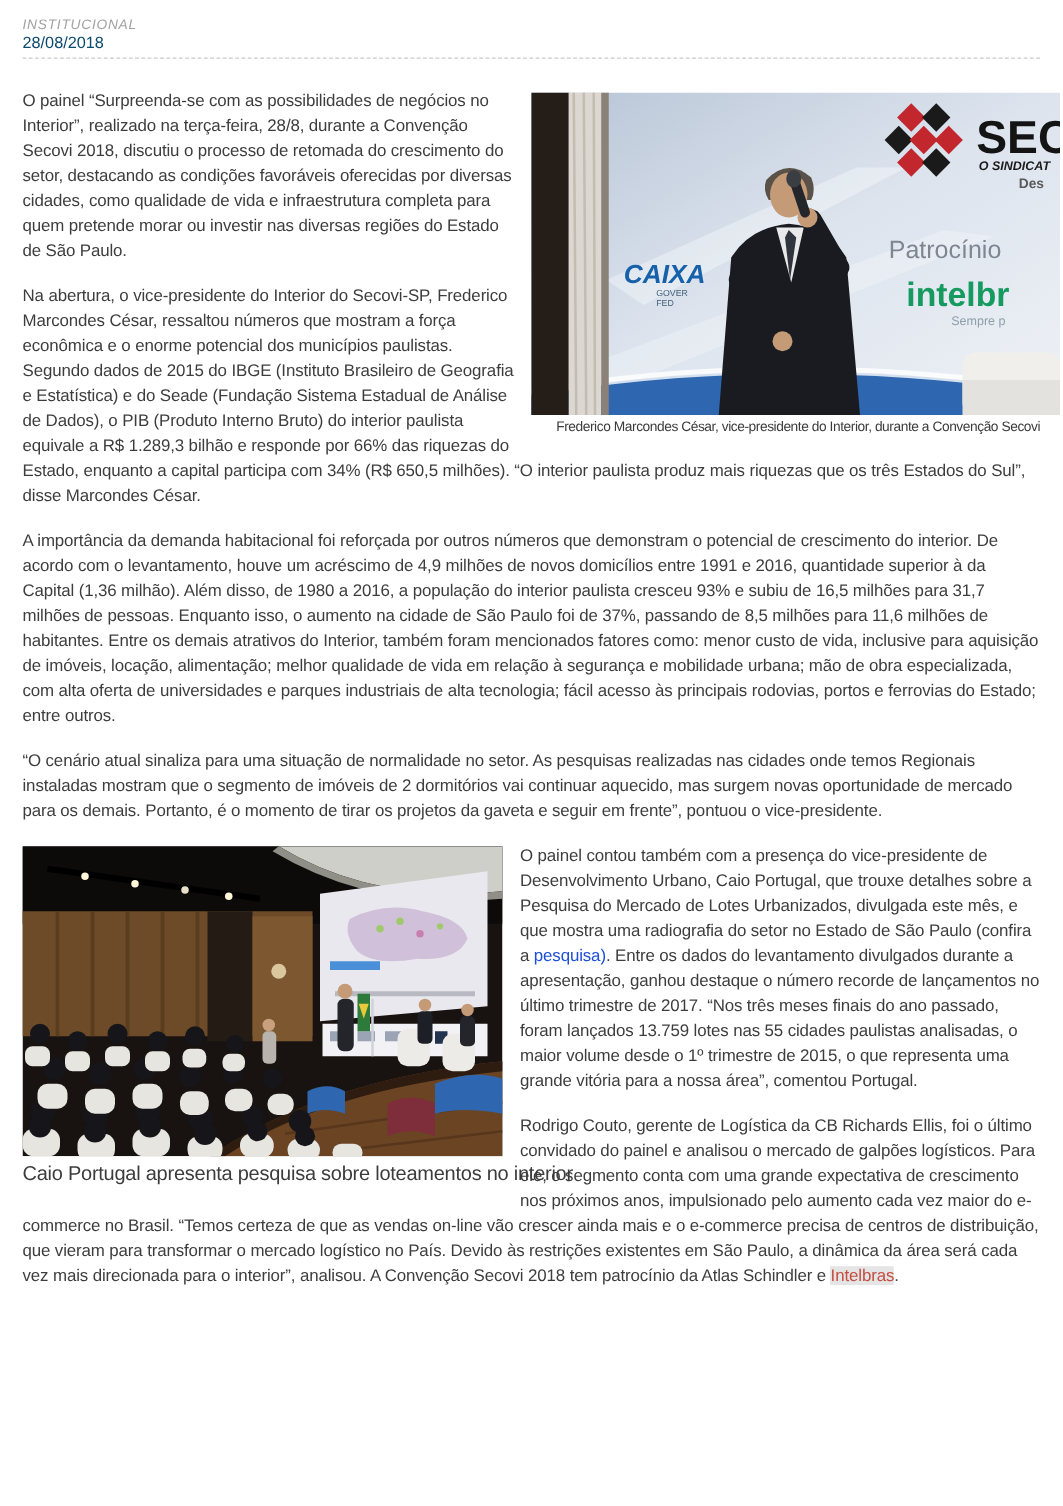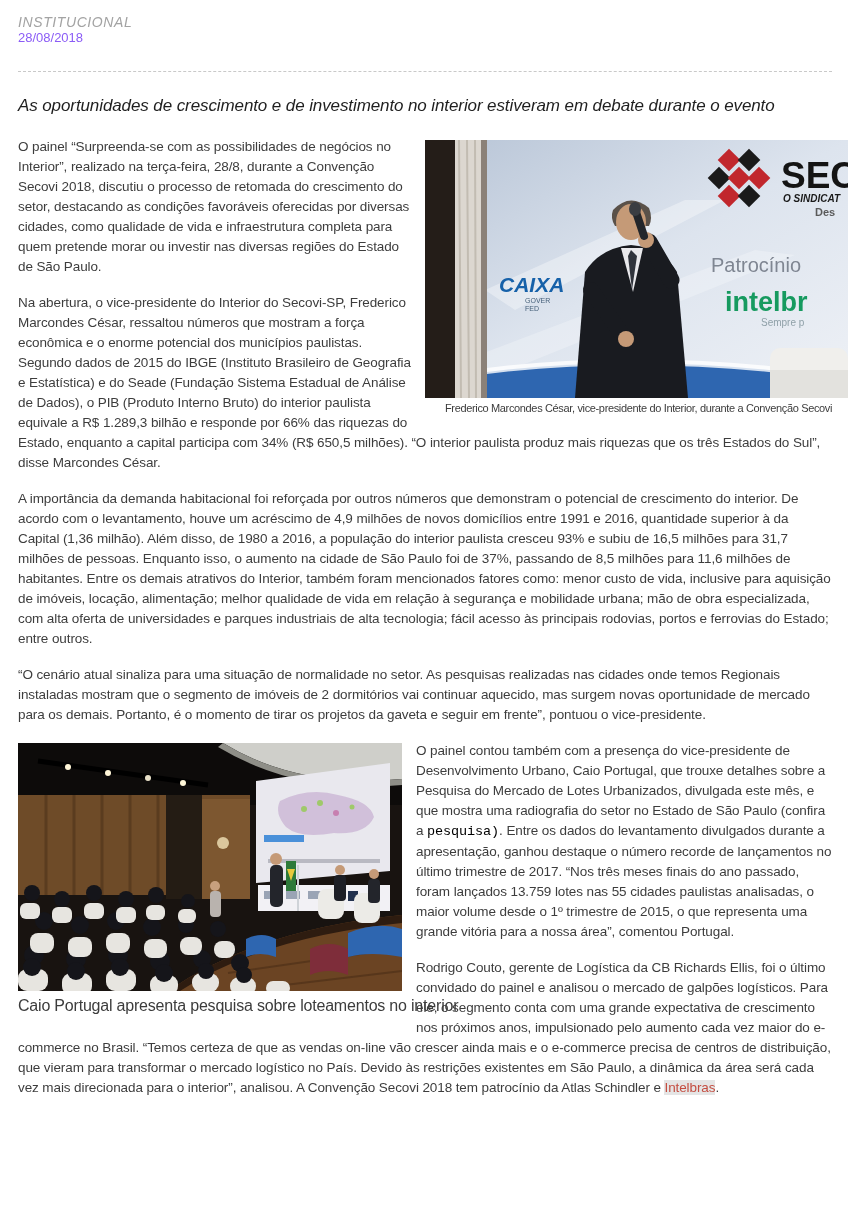--- a/index.html
+++ b/index.html
@@ -1,27 +1,27 @@
 <!DOCTYPE html>
 <html lang="pt"><head>
 <meta charset="utf-8">
 <style>
   * { margin:0; padding:0; box-sizing:border-box; }
   html,body { background:#ffffff; }
   body { font-family:"Liberation Sans", sans-serif; color:#3d3d3d; }
   .page { width:850px; min-height:1205px; background:#fff; padding:10px 18px 30px 18px; overflow:hidden; }
 
-  .category { font-size:14px; font-style:italic; color:#a3a3a3; letter-spacing:.6px; margin-top:4px; text-transform:uppercase; }
+  .category { font-size:11px; font-style:italic; color:#a3a3a3; letter-spacing:.6px; margin-top:4px; text-transform:uppercase; }
   h1.title { font-size:29px; font-weight:700; color:#2c2c2c; letter-spacing:-1px; margin:6px 0 9px 0; font-family:"Liberation Sans", sans-serif; }
-  .date { font-size:13px; color:#8b5cf6; margin-bottom:26px; }
+  .date { font-size:13px; color:#0c4a6e; margin-bottom:5px; }
   hr.dashed { border:none; border-top:1px dashed #c9c9c9; margin:0 0 24px 0; }
   .subtitle { font-size:17px; font-style:italic; color:#1f1f1f; letter-spacing:-.1px; margin-bottom:21px; }
 
   .body-text p { font-size:13.5px; line-height:20px; letter-spacing:-.1px; margin:0 0 16px 0; color:#3d3d3d; }
-  a.inline-link { color:#000000; text-decoration:none; cursor:pointer;font-family:Liberation Mono, monospace; }
+  a.inline-link { color:#1d4ed8; text-decoration:none; cursor:pointer; }
   .hl { background:#e5e5e5; color:#c44d41; }
 
   figure.fig-right { float:right; width:423px; margin:3px -16px 8px 12px; }
   figure.fig-left  { float:left;  width:384px; margin:2px 14px 8px 0; }
   figure svg { display:block; }
   figcaption { color:#3c3c3c; }
   .cap1 { font-size:11px; letter-spacing:-.35px; margin-top:4px; white-space:nowrap;margin-left:20px; }
   .cap2 { font-size:16px; letter-spacing:-.2px; margin-top:6px; white-space:nowrap; text-align:right; }
 
   .author { font-size:13.5px; margin-top:22px; clear:left; }
@@ -29,21 +29,20 @@
   .photos-line { clear:left; }
 </style>
 </head>
 <body>
 
 <div class="page">
 
   <div class="category">INSTITUCIONAL</div>
   <div class="date">28/08/2018</div>
   <hr class="dashed">
-  <div class="subtitle">As oportunidades de crescimento e de investimento no interior estiveram em debate durante o evento</div>
 
   <div class="body-text">
 
     <figure class="fig-right">
       <svg width="423" height="258" viewBox="0 0 423 258" role="img">
         <defs>
           <linearGradient id="bg1" x1="0" y1="0" x2="1" y2="1">
             <stop offset="0" stop-color="#b7c4d6"></stop>
             <stop offset="0.5" stop-color="#dde4ee"></stop>
             <stop offset="1" stop-color="#eef1f6"></stop>

